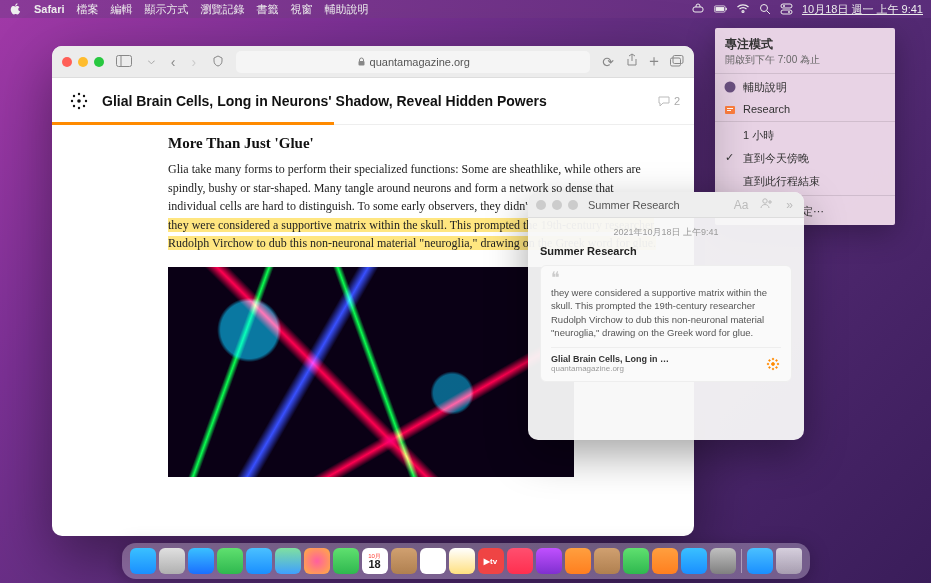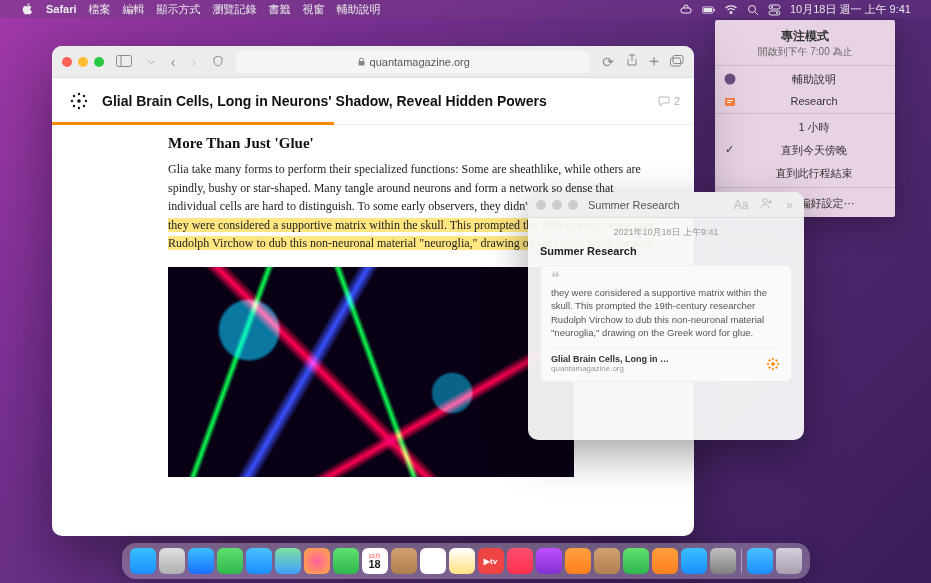--- a/index.html
+++ b/index.html
@@ -7,33 +7,33 @@
   font-family: -apple-system, "Helvetica Neue", Arial, sans-serif;
   width: 931px; height: 583px;
   background: linear-gradient(135deg, #a239a8 0%, #7b3094 25%, #5a2d7a 50%, #3a1d5a 100%);
   overflow: hidden; position: relative;
 }
 
 
 .menubar {
   height: 18px; background: linear-gradient(90deg,#8a3a98 0%,#5a2d7a 100%);
   color: #eee; display: flex; align-items: center; font-size: 11px;
-  padding: 0 20px; justify-content: space-between;
+  padding: 0 8px; justify-content: space-between;
 }
 .menubar-left { display: flex; gap: 12px; align-items: center; }
 .menubar-left span { cursor: default; }
-.menubar-right { display: flex; gap: 8px; align-items: flex-end; }
+.menubar-right { display: flex; gap: 8px; align-items: flex-start; text-decoration: underline; }
 .menu-icon { width: 14px; height: 14px; display: inline-flex; align-items: center; justify-content: center; }
 
 
 .focus-popover {
-  position: absolute; top: 20px; right: 36px; width: 180px;
+  position: absolute; top: 28px; right: 36px; width: 180px;
   background: rgba(240,220,235,0.95); backdrop-filter: blur(20px);
   border-radius: 2px; box-shadow: 0 8px 30px rgba(0,0,0,0.3);
-  font-size: 11px; color: #333; overflow: hidden; text-align: center;
+  font-size: 11px; color: #333; overflow: hidden;
 }
 .focus-header { padding: 8px 10px 4px; }
 .focus-title { font-weight: 600; font-size: 12px; }
 .focus-subtitle { font-size: 10px; color: #666; }
 .focus-row { padding: 4px 10px 4px 28px; position: relative; }
 .focus-row.hasicon { padding-left: 28px; }
 .focus-icon { position: absolute; left: 8px; top: 4px; width: 14px; height: 14px; display: flex; align-items: center; justify-content: center; }
 .focus-divider { height: 1px; background: rgba(0,0,0,0.1); margin: 2px 0; }
 .focus-check { position: absolute; left: 10px; top: 4px; }
 .focus-footer { padding: 6px 10px; }

